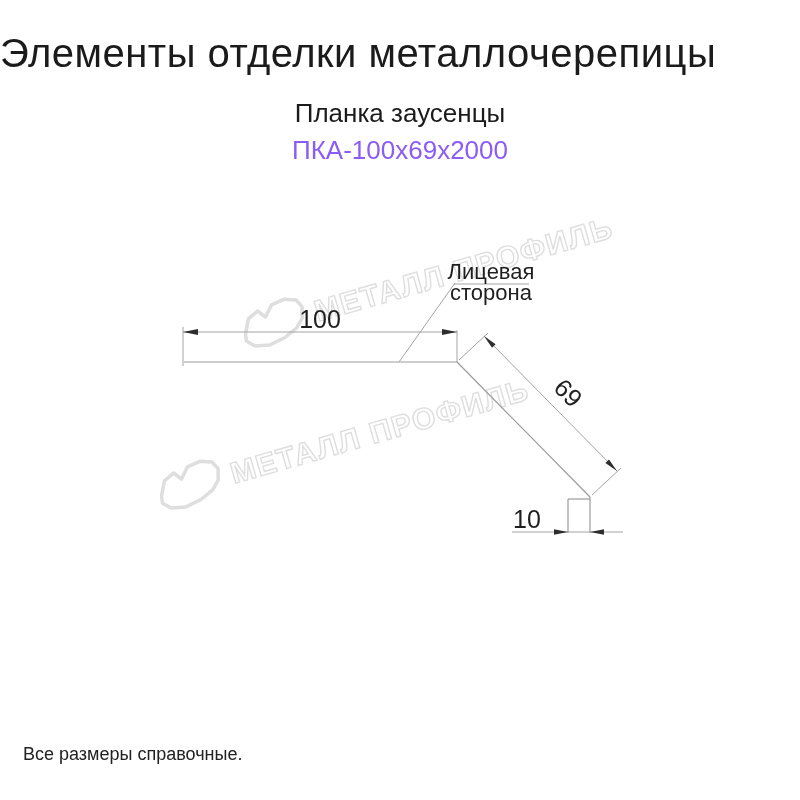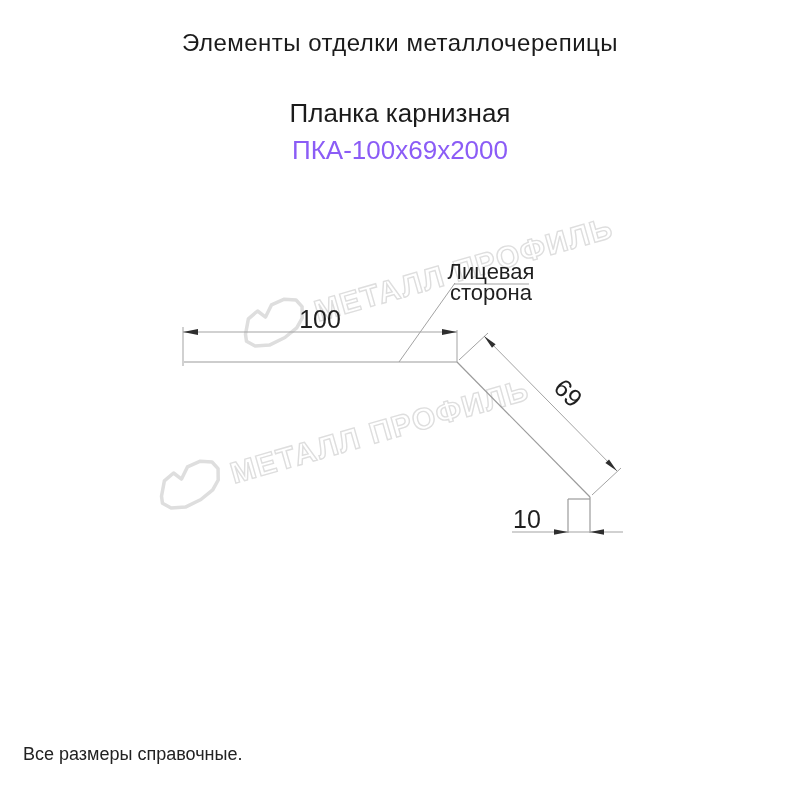--- a/index.html
+++ b/index.html
@@ -10,25 +10,25 @@
   body {
     width: 800px;
     height: 800px;
     position: relative;
     overflow: hidden;
     font-family: "Liberation Sans", sans-serif;
     color: #1c1c1c;
   }
   .page-title {
     position: absolute;
-    top: 26px;
+    top: 36px;
     left: 0;
     width: 800px;
-    text-align: center;
-    font-size: 24px;
+    text-align: left;
+    font-size: 40px;
     line-height: 34px;
     letter-spacing: 0.5px;
     color: #1b1b1b;
     white-space: nowrap;
   }
   .product-name {
     position: absolute;
     top: 100px;
     left: 0;
     width: 800px;
@@ -100,21 +100,21 @@
     letter-spacing: 1.5px;
     fill: #ffffff;
     stroke: #dedede;
     stroke-width: 1.4;
   }
 </style>
 </head>
 <body>
 
 <div class="page-title">Элементы отделки металлочерепицы</div>
-<div class="product-name">Планка карнизная</div>
+<div class="product-name">Планка заусенцы</div>
 <div class="product-model">ПКА-100х69х2000</div>
 
 <svg class="drawing-svg" width="800" height="800" viewBox="0 0 800 800">
 
   <g transform="translate(236,312) rotate(-16)">
     <path class="wm-logo" d="M 3 24 L 10 10 L 21 5 L 27 13 L 36 3 L 50 1 L 61 5 L 65 13 L 62 24 L 54 32 L 40 38 L 23 41 L 9 38 L 2 31 Z"></path>
     <text class="wm-text" x="76" y="32">МЕТАЛЛ ПРОФИЛЬ</text>
   </g>
   <g transform="translate(152,474) rotate(-16)">
     <path class="wm-logo" d="M 3 24 L 10 10 L 21 5 L 27 13 L 36 3 L 50 1 L 61 5 L 65 13 L 62 24 L 54 32 L 40 38 L 23 41 L 9 38 L 2 31 Z"></path>

